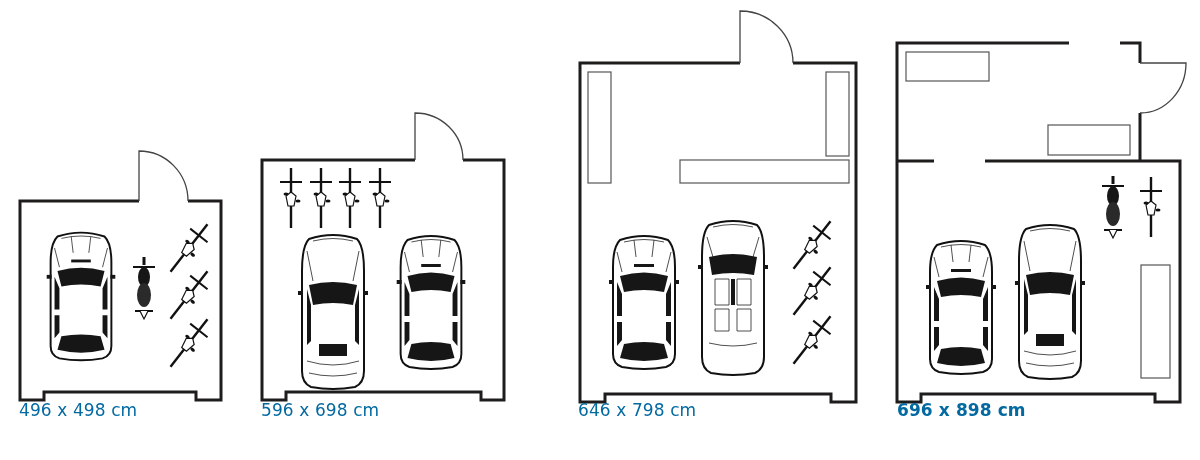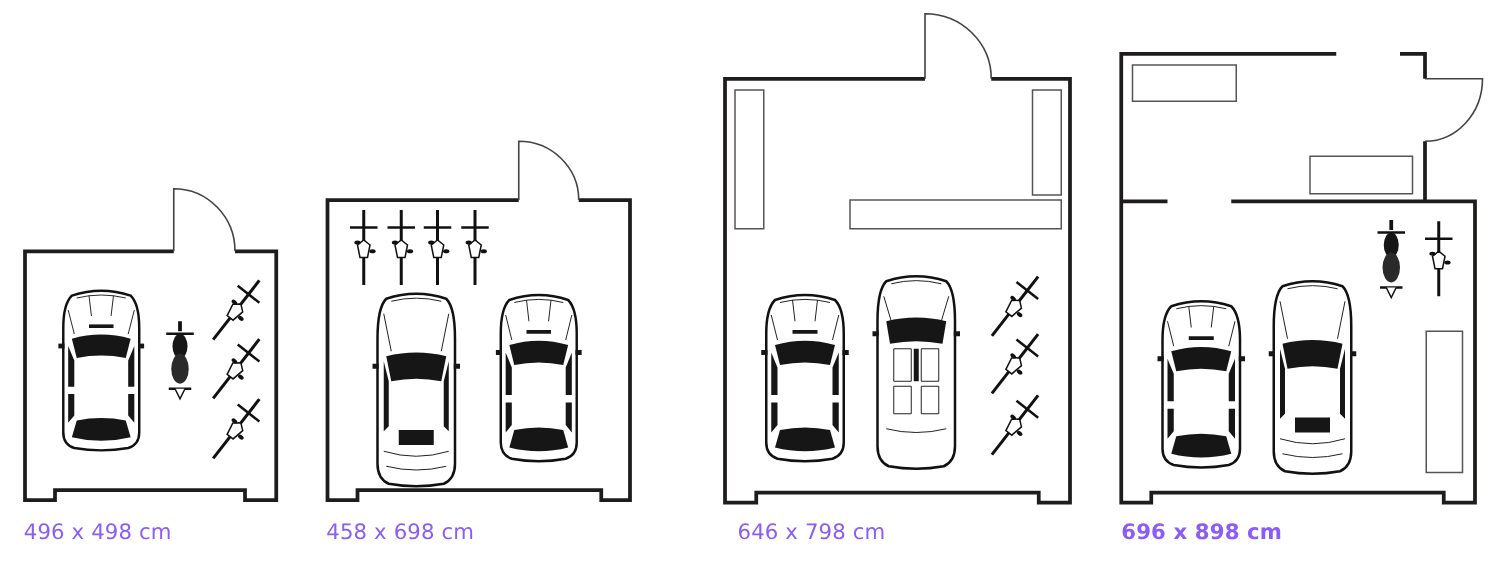--- a/index.html
+++ b/index.html
@@ -2,21 +2,21 @@
 <html><head>
   <meta charset="utf-8">
   <style>
     html, body { margin: 0; padding: 0; background: #ffffff; }
     body { width: 1200px; height: 460px; position: relative; overflow: hidden;
            font-family: "DejaVu Sans", "Liberation Sans", sans-serif; }
     svg.stage { position: absolute; left: 0; top: 0; }
     .wall { fill: none; stroke: #1f1c1c; stroke-width: 3; stroke-linejoin: miter; stroke-linecap: butt; }
     .door { fill: none; stroke: #444; stroke-width: 1.3; }
     .shelf { fill: #fff; stroke: #555; stroke-width: 1.2; }
-    .label { position: absolute; top: 416px; font-size: 17px; color: #8b5cf6; letter-spacing: 0.1px; white-space: nowrap; }
+    .label { position: absolute; top: 400px; font-size: 17px; color: #0369a1; letter-spacing: 0.1px; white-space: nowrap; }
     .car-body { fill: #fff; stroke: #111; stroke-width: 2; }
     .car-line { fill: none; stroke: #222; stroke-width: 0.8; }
     .glass { fill: #161616; }
   </style>
 </head>
 <body>
 
 <svg class="stage" width="1200" height="460" viewBox="0 0 1200 460" xmlns="http://www.w3.org/2000/svg">
   <defs>
 
@@ -115,15 +115,15 @@
     <rect class="shelf" x="1048" y="125" width="82" height="30"></rect>
     <rect class="shelf" x="1141" y="265" width="29" height="113"></rect>
     <use href="#car-hatch" transform="translate(961,307)"></use>
     <use href="#car-sedan" transform="translate(1050,301)"></use>
     <use href="#moto" transform="translate(1113,208)"></use>
     <use href="#bike" transform="translate(1151,207)"></use>
   </g>
 </svg>
 
 <div class="label" style="left:19px;">496 x 498 cm</div>
-<div class="label" style="left:261px;">458 x 698 cm</div>
-<div class="label" style="left:578px;margin-left:12px;">646 x 798 cm</div>
+<div class="label" style="left:261px;">596 x 698 cm</div>
+<div class="label" style="left:578px;">646 x 798 cm</div>
 <div class="label" style="left:897px;font-weight:bold;">696 x 898 cm</div>
 
 </body></html>

